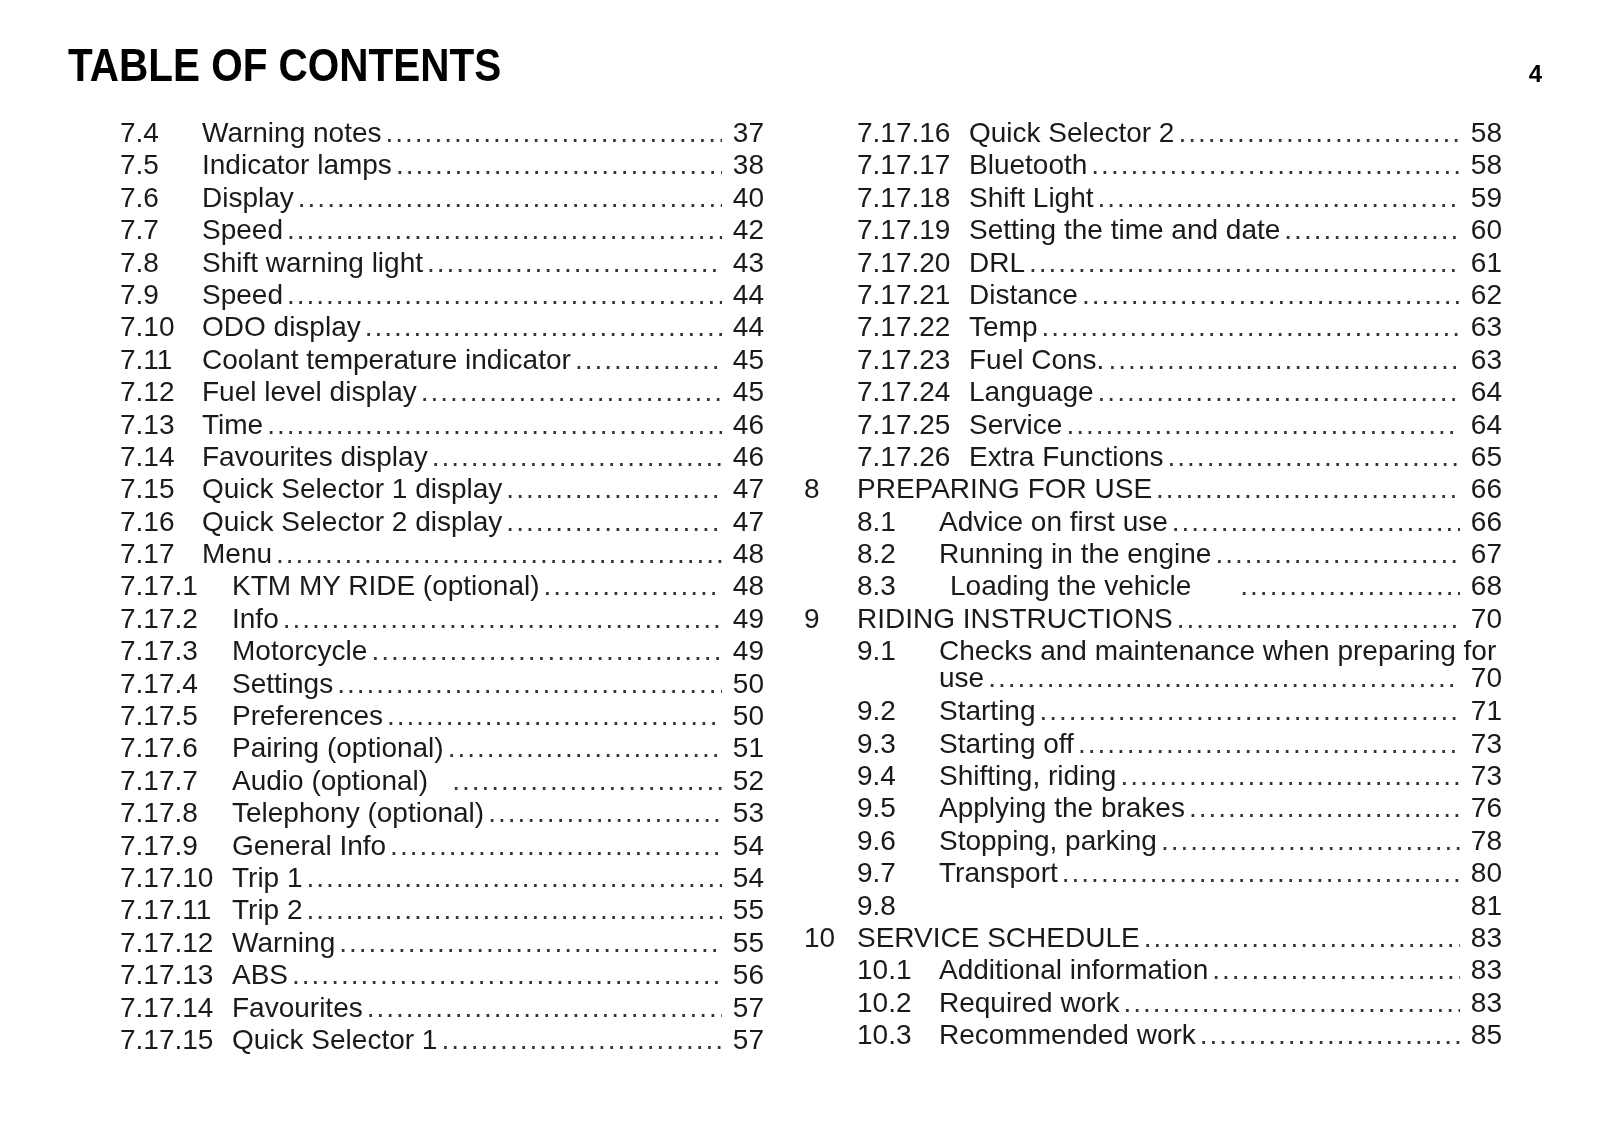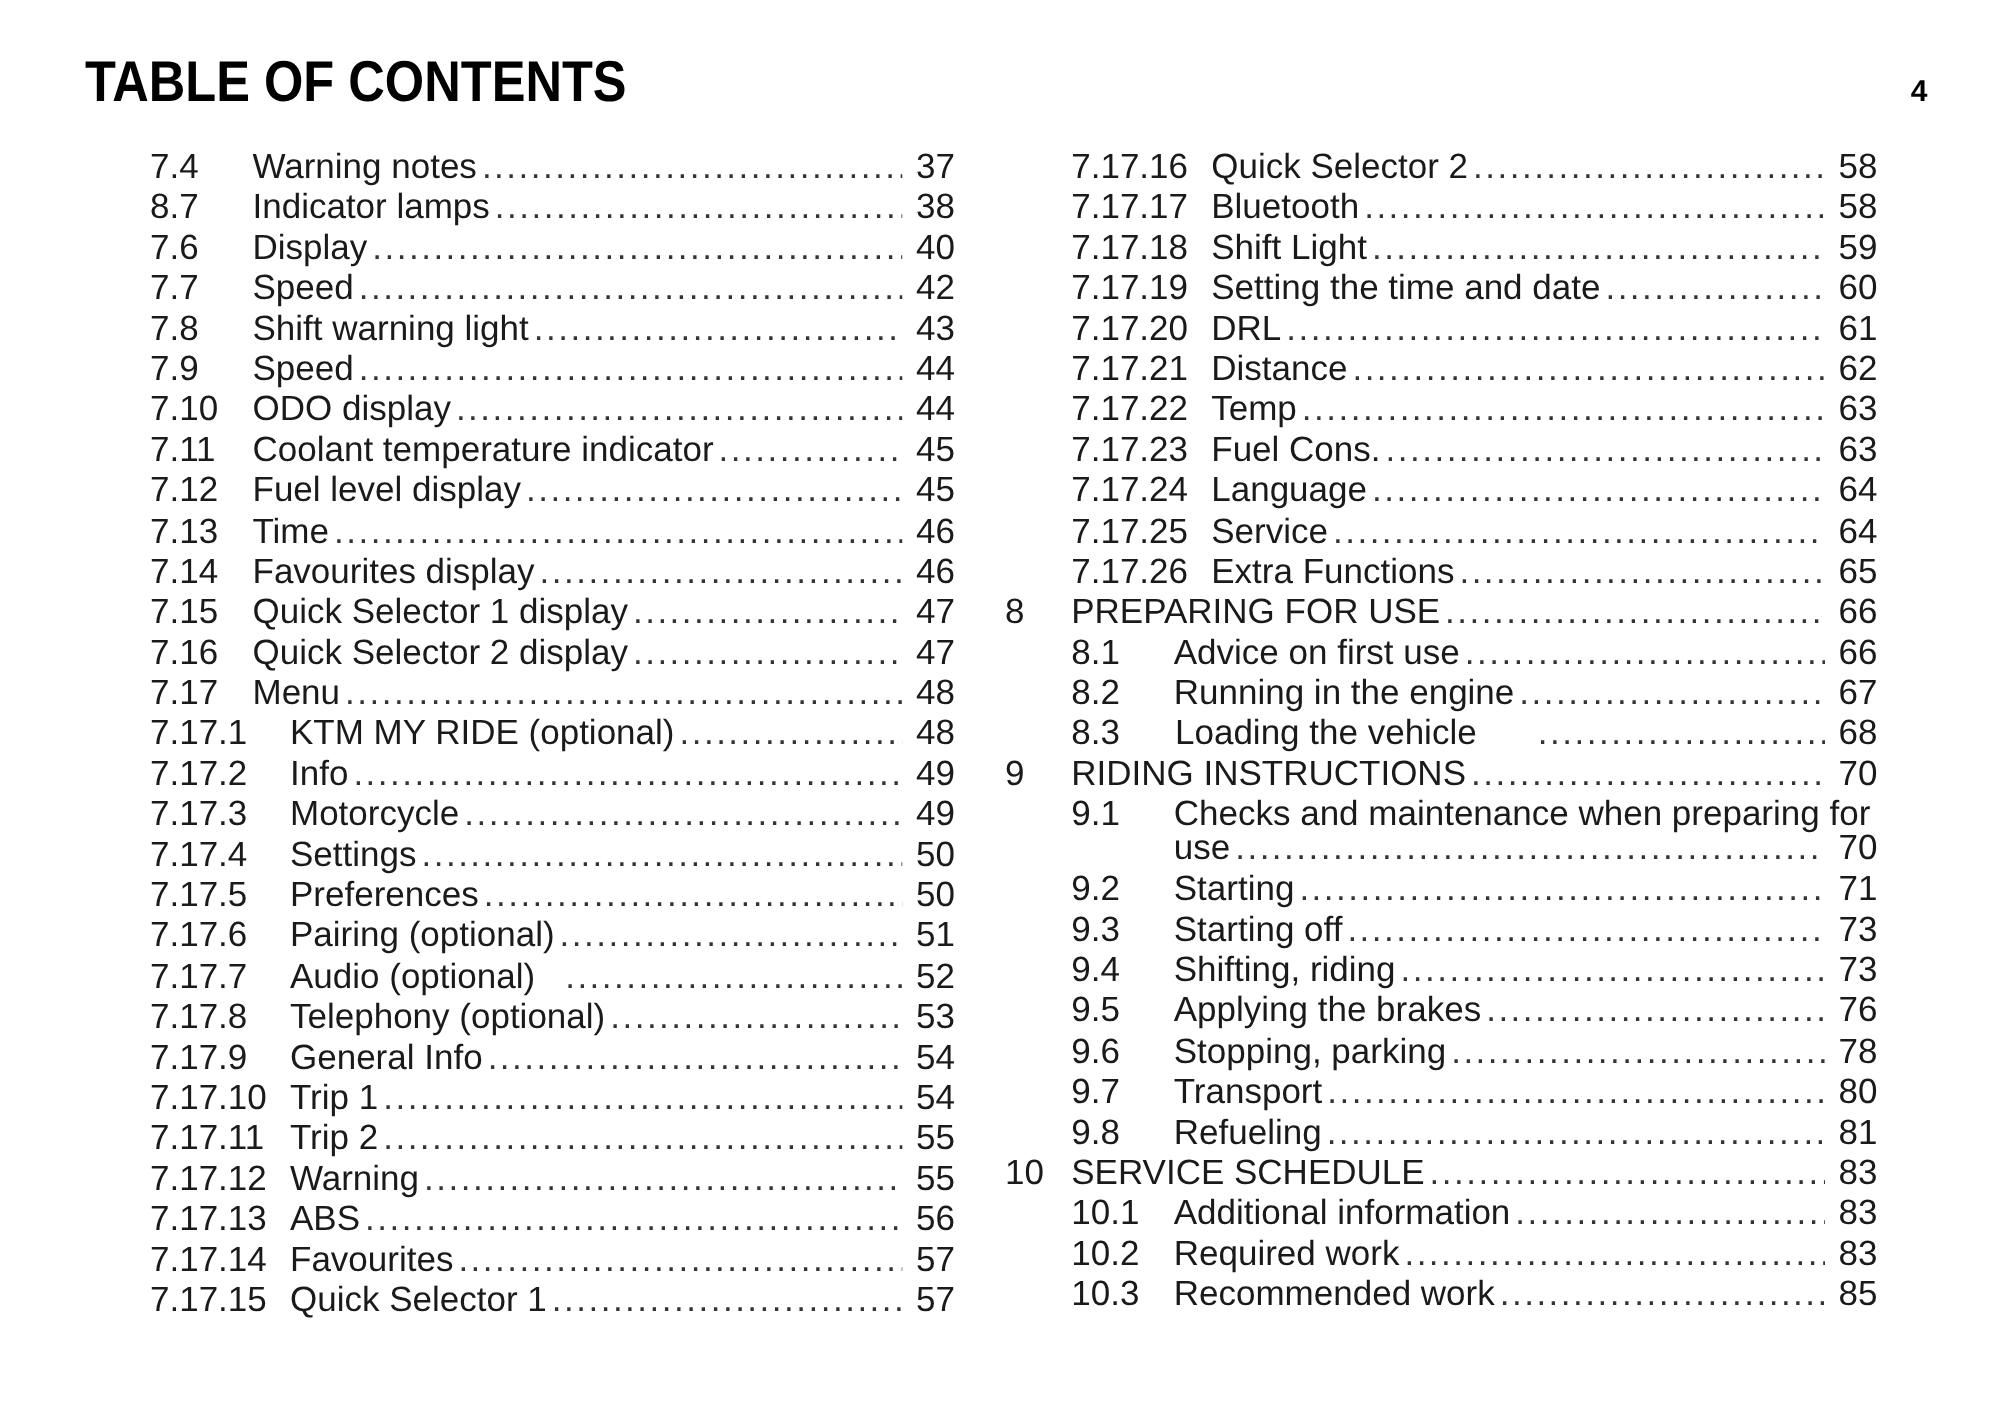--- a/index.html
+++ b/index.html
@@ -30,21 +30,21 @@
 <div class="col left" id="left">
     <div class="row">
       <span class="num" style="left: 0px;">7.4</span>
       <div class="text" style="left: 82px;">
         <span class="label">Warning notes</span>
         <span class="dots"></span>
       </div>
       <span class="pg">37</span>
     </div>
     <div class="row">
-      <span class="num" style="left: 0px;">8.7</span>
+      <span class="num" style="left: 0px;">7.5</span>
       <div class="text" style="left: 82px;">
         <span class="label">Indicator lamps</span>
         <span class="dots"></span>
       </div>
       <span class="pg">38</span>
     </div>
     <div class="row">
       <span class="num" style="left: 0px;">7.6</span>
       <div class="text" style="left: 82px;">
         <span class="label">Display</span>
@@ -369,21 +369,21 @@
     <div class="row">
       <span class="num" style="left: 53px;">8.2</span>
       <div class="text" style="left: 135px;">
         <span class="label">Running in the engine</span>
         <span class="dots"></span>
       </div>
       <span class="pg">67</span>
     </div>
     <div class="row">
       <span class="num" style="left: 53px;">8.3</span>
-      <div class="text" style="left: 136px; gap: 45px;">
+      <div class="text" style="left: 146px; gap: 45px;">
         <span class="label">Loading the vehicle</span>
         <span class="dots"></span>
       </div>
       <span class="pg">68</span>
     </div>
     <div class="row">
       <span class="num" style="left: 0px;">9</span>
       <div class="text" style="left: 53px;">
         <span class="label">RIDING INSTRUCTIONS</span>
         <span class="dots"></span>
@@ -442,24 +442,20 @@
     <div class="row">
       <span class="num" style="left: 53px;">9.7</span>
       <div class="text" style="left: 135px;">
         <span class="label">Transport</span>
         <span class="dots"></span>
       </div>
       <span class="pg">80</span>
     </div>
     <div class="row">
       <span class="num" style="left: 53px;">9.8</span>
-      <div class="text" style="left: 135px;">
-        <span class="label">Refueling</span>
-        <span class="dots"></span>
-      </div>
       <span class="pg">81</span>
     </div>
     <div class="row">
       <span class="num" style="left: 0px;">10</span>
       <div class="text" style="left: 53px;">
         <span class="label">SERVICE SCHEDULE</span>
         <span class="dots"></span>
       </div>
       <span class="pg">83</span>
     </div>

